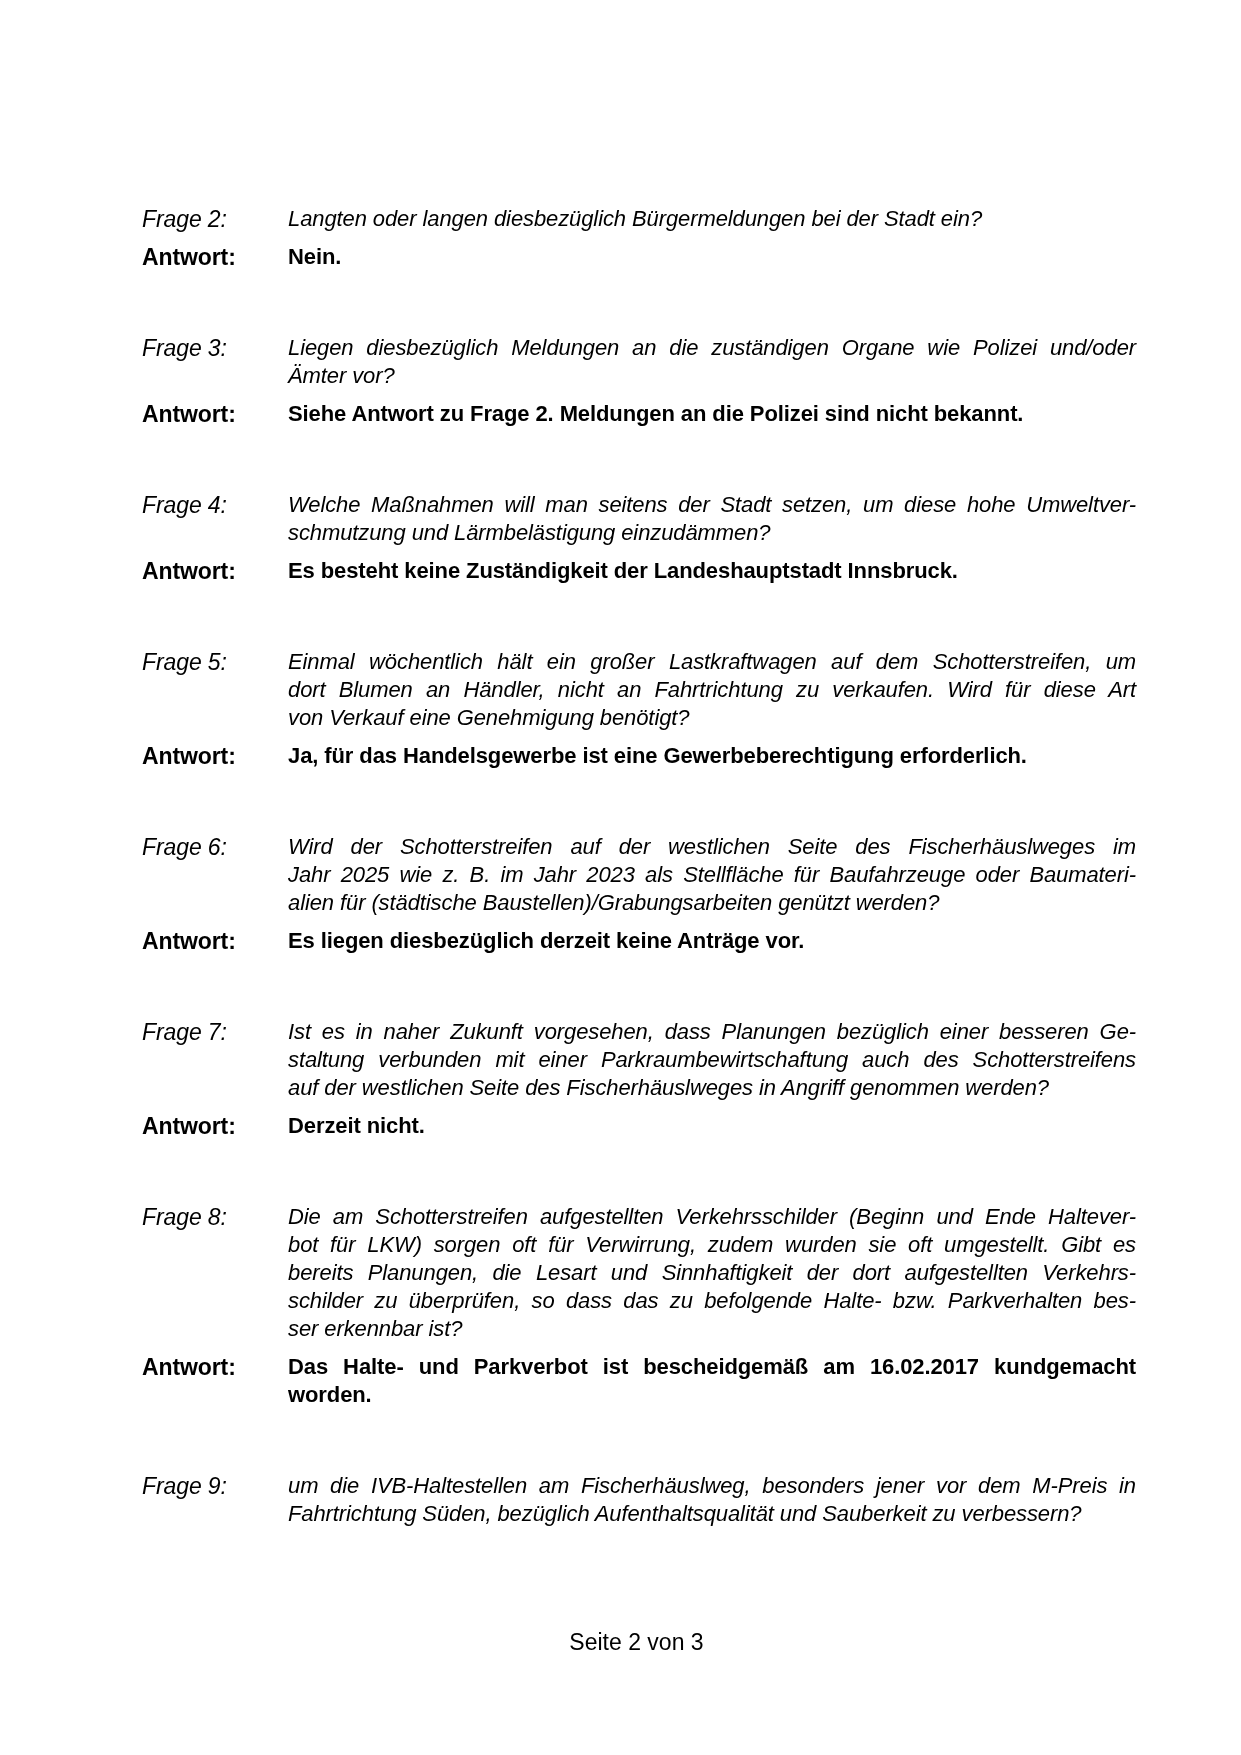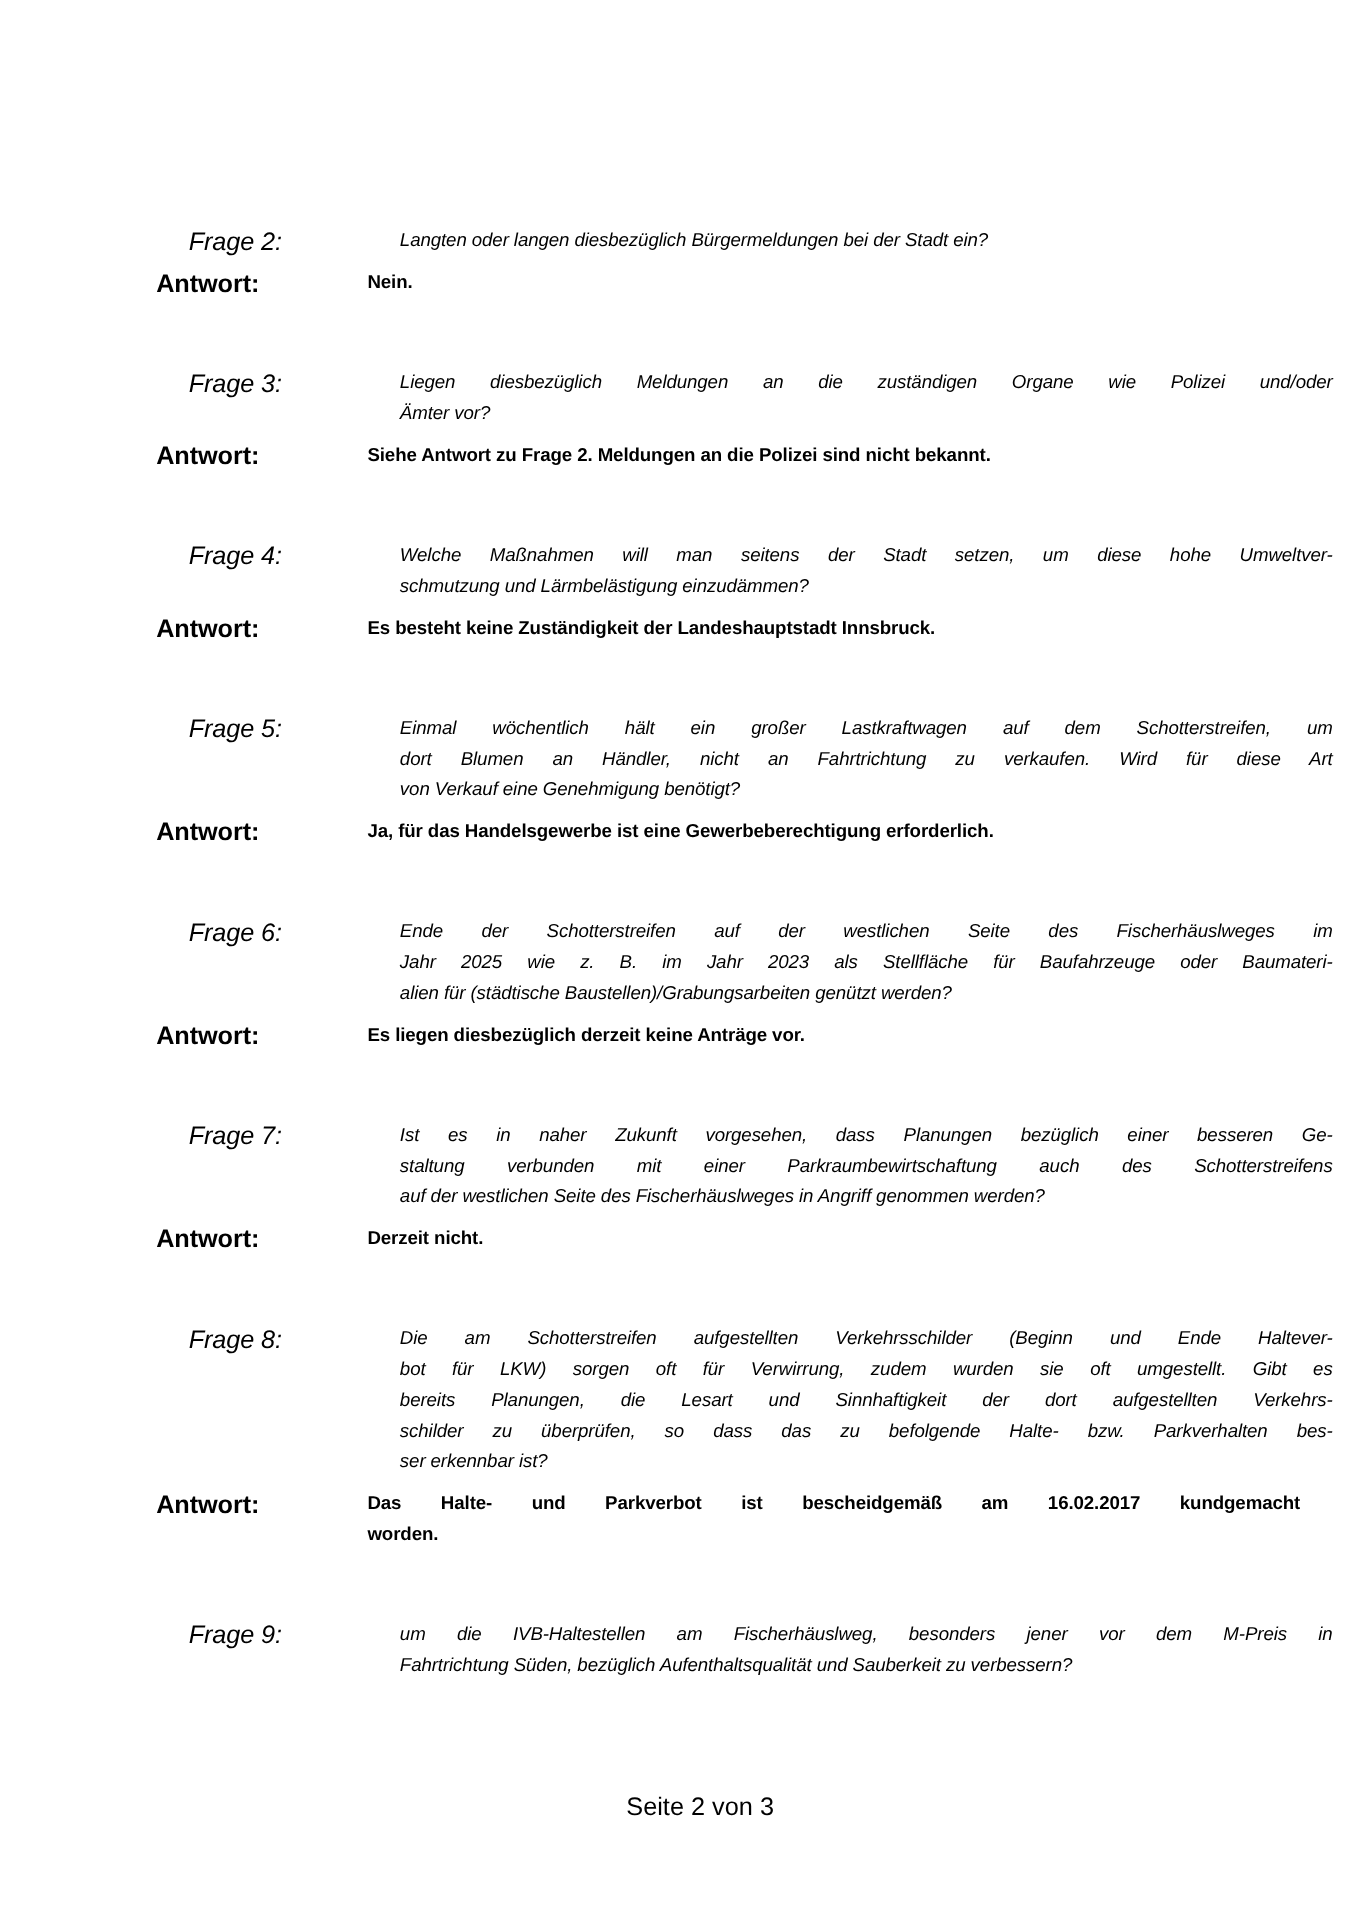--- a/index.html
+++ b/index.html
@@ -10,36 +10,35 @@
     position: relative;
     font-family: "Liberation Sans", sans-serif;
     color: #000000;
     overflow: hidden;
   }
   .content {
     padding: 205px 0 0 142px;
   }
   .qa { margin-bottom: 63px; }
   .row { display: flex; align-items: flex-start; }
-  .row.q { margin-bottom: 10px; justify-content: center; }
+  .row.q { margin-bottom: 10px; }
   .lbl {
     flex: 0 0 146px;
     width: 146px;
     font-size: 23px;
     line-height: 28px;
     letter-spacing: -0.1px;
   }
   .q .lbl { font-style: italic; }
   .a .lbl { font-weight: bold; }
   .txt {
     width: 848px;
-    font-size: 17px;
+    font-size: 22px;
     line-height: 28px;
     letter-spacing: -0.1px;
-    margin-left: 46px;
   }
   .q .txt { font-style: italic; }
   .a .txt { font-weight: bold; }
   .line { display: block; }
   .line.jfy { text-align: justify; text-align-last: justify; }
   .footer {
     position: absolute;
     top: 1628px;
     left: 16px;
     width: 1241px;
@@ -114,21 +113,21 @@
       <div class="txt">
           <span class="line">Ja, für das Handelsgewerbe ist eine Gewerbeberechtigung erforderlich.</span>
         </div>
     </div>
   </div>
 
   <div class="qa">
     <div class="row q">
       <span class="lbl">Frage 6:</span>
       <div class="txt">
-          <span class="line jfy">Ende der Schotterstreifen auf der westlichen Seite des Fischerhäuslweges im</span>
+          <span class="line jfy">Wird der Schotterstreifen auf der westlichen Seite des Fischerhäuslweges im</span>
           <span class="line jfy">Jahr 2025 wie z. B. im Jahr 2023 als Stellfläche für Baufahrzeuge oder Baumateri-</span>
           <span class="line">alien für (städtische Baustellen)/Grabungsarbeiten genützt werden?</span>
         </div>
     </div>
     <div class="row a">
       <span class="lbl">Antwort:</span>
       <div class="txt">
           <span class="line">Es liegen diesbezüglich derzeit keine Anträge vor.</span>
         </div>
     </div>

